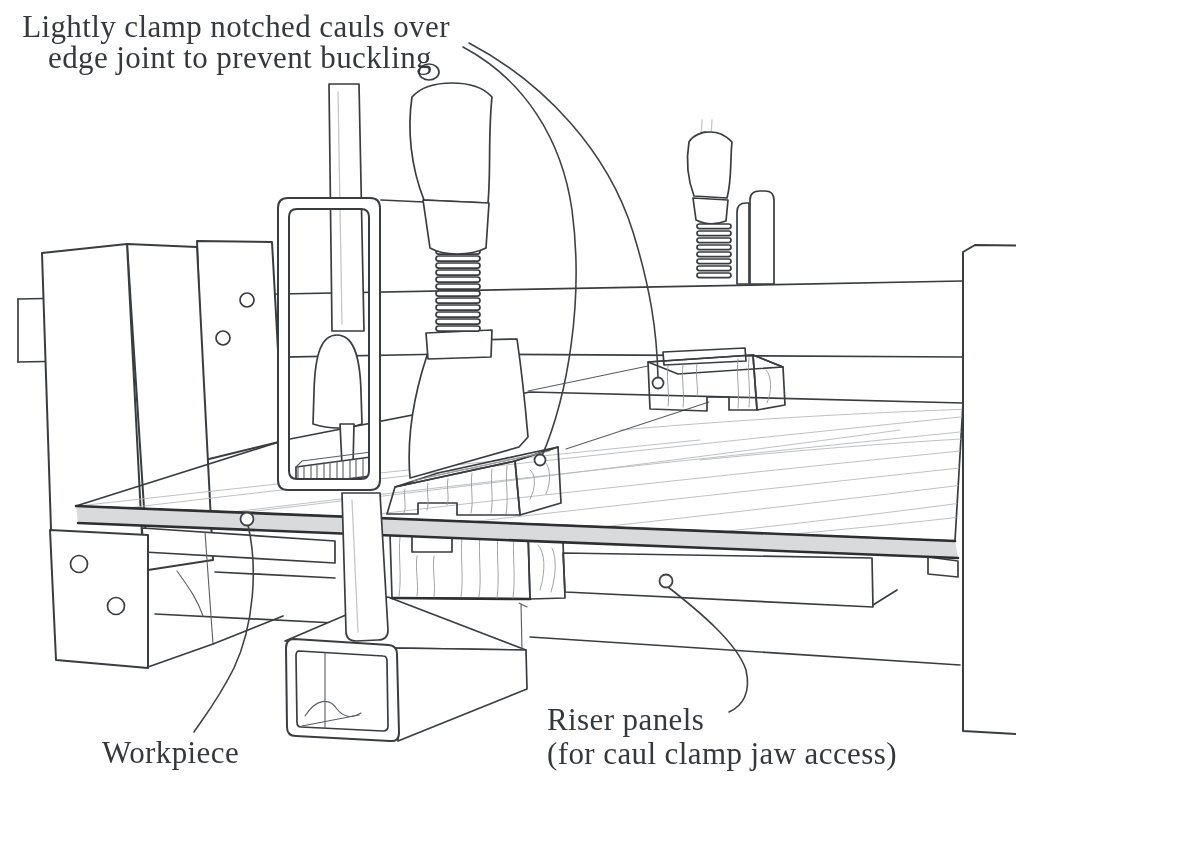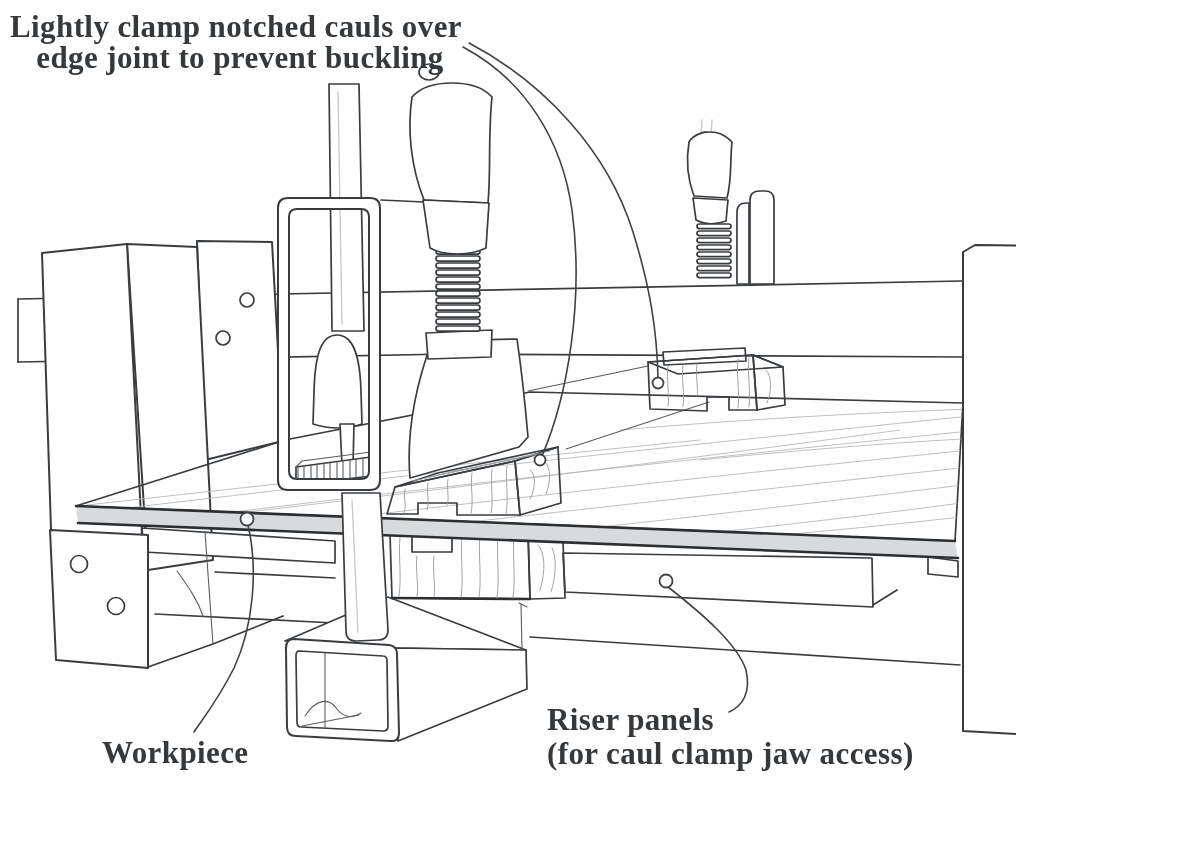--- a/index.html
+++ b/index.html
@@ -1,18 +1,18 @@
 <!DOCTYPE html>
 <html><head>
 <meta charset="utf-8">
 <style>
   html,body { margin:0; padding:0; background:#fff; }
   #stage {
     position:relative; width:1016px; height:864px; background:#ffffff;
-    font-family:"Liberation Serif", serif; overflow:hidden;font-weight:bold;
+    font-family:"Liberation Serif", serif; overflow:hidden;
   }
   svg text {
     font-family:"Liberation Serif", serif;
     fill:#35393c; letter-spacing:.4px;
   }
   .t-big { font-size:31px; }
   
   .ln  { fill:none; stroke:#3a3d40; stroke-width:1.7; stroke-linecap:round; stroke-linejoin:round; }
   .ln2 { fill:none; stroke:#2c2f31; stroke-width:2.6; stroke-linecap:round; stroke-linejoin:round; }
   .thin{ fill:none; stroke:#5a5d60; stroke-width:1.1; stroke-linecap:round; }

